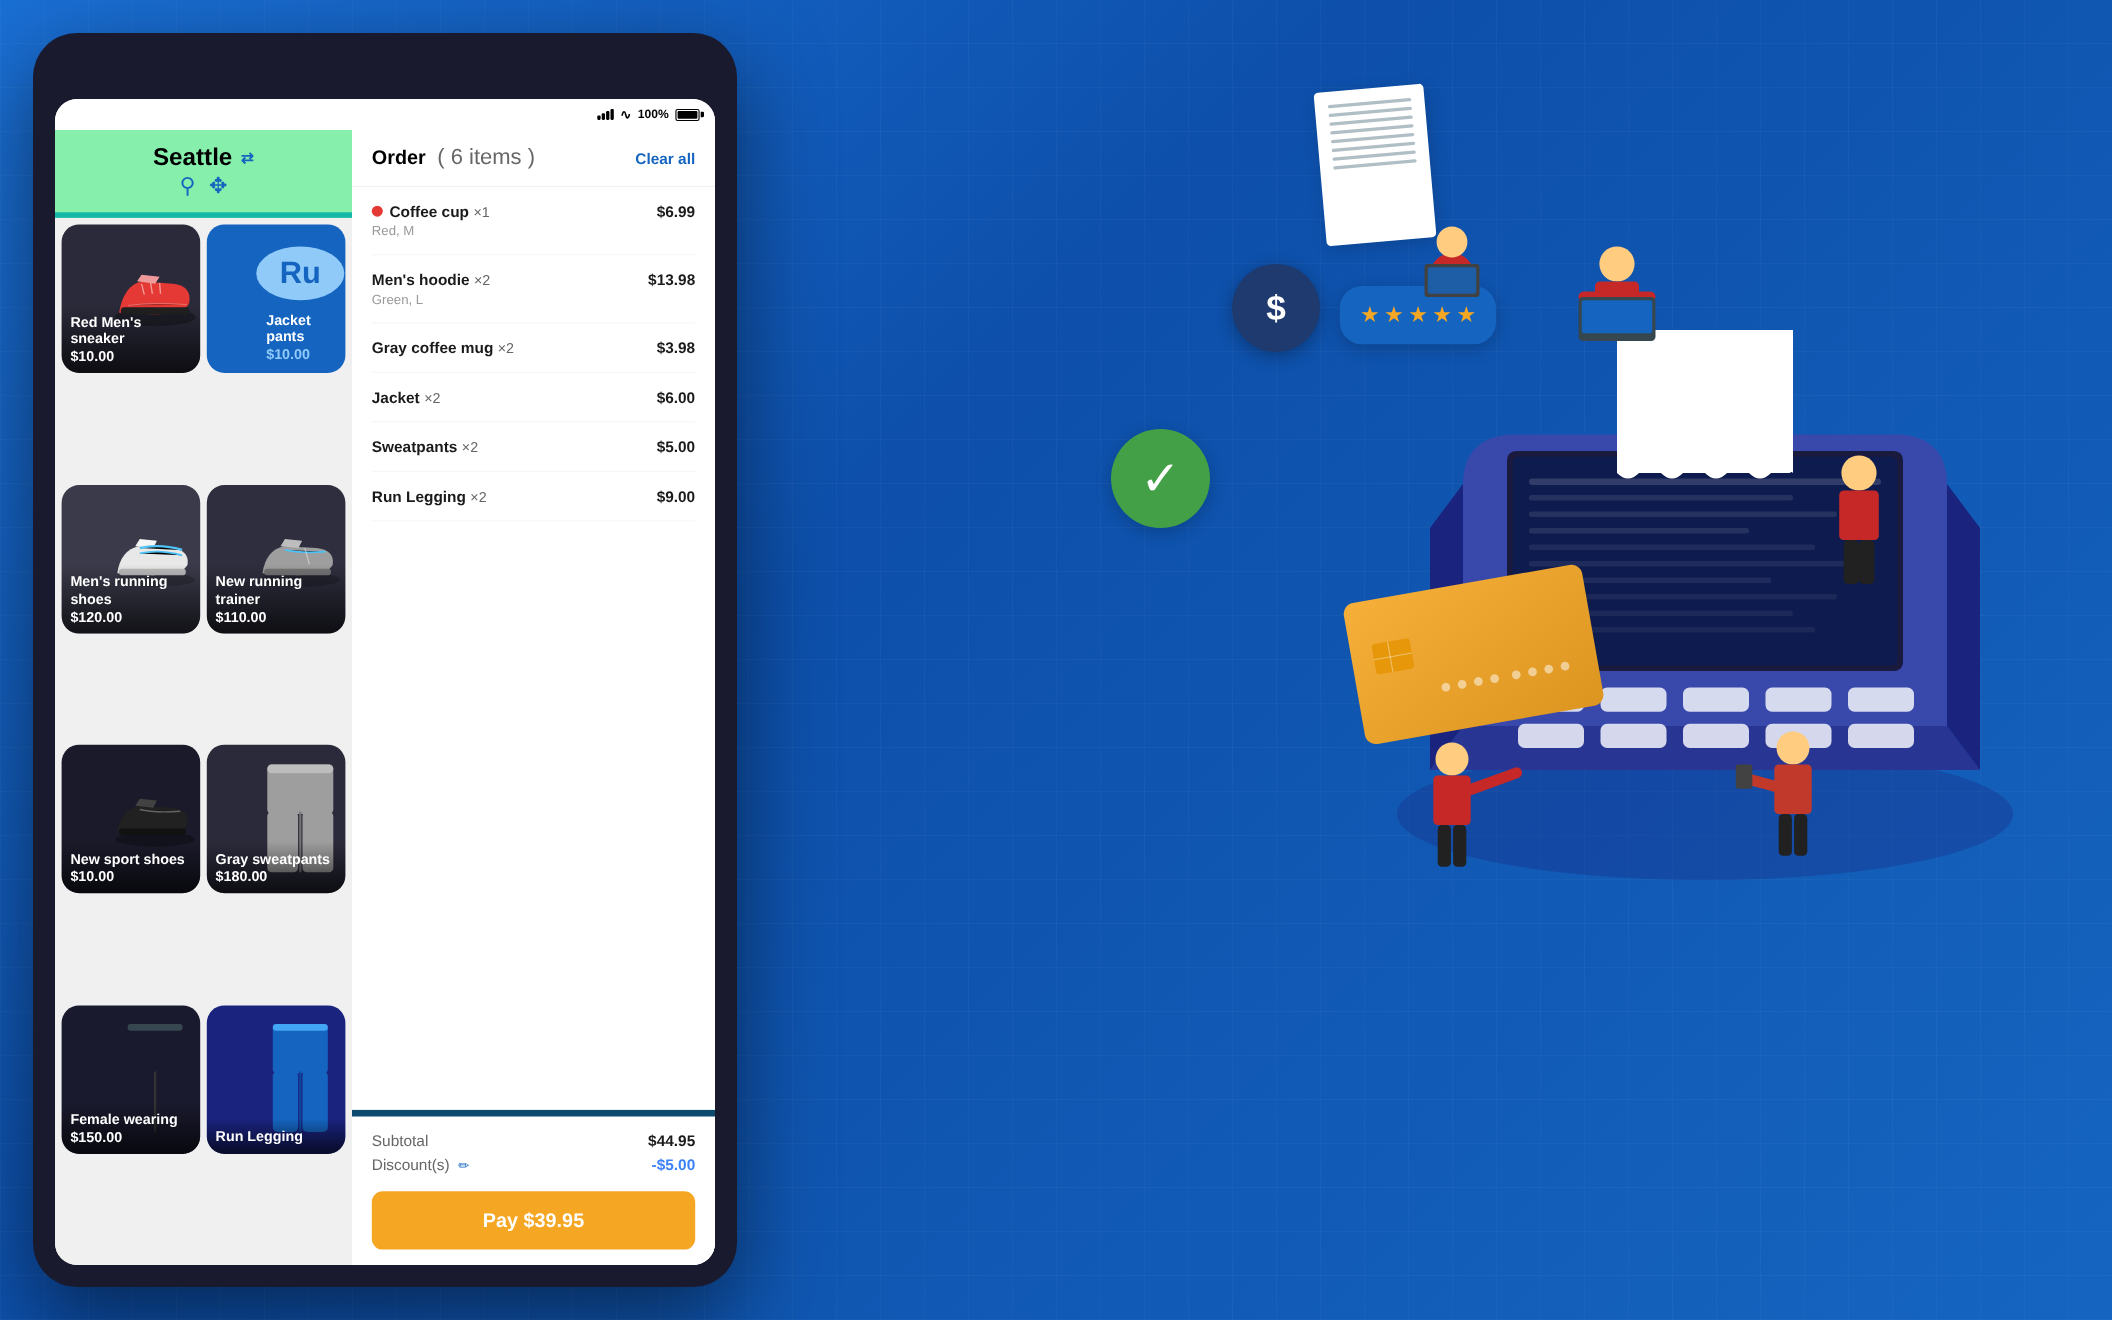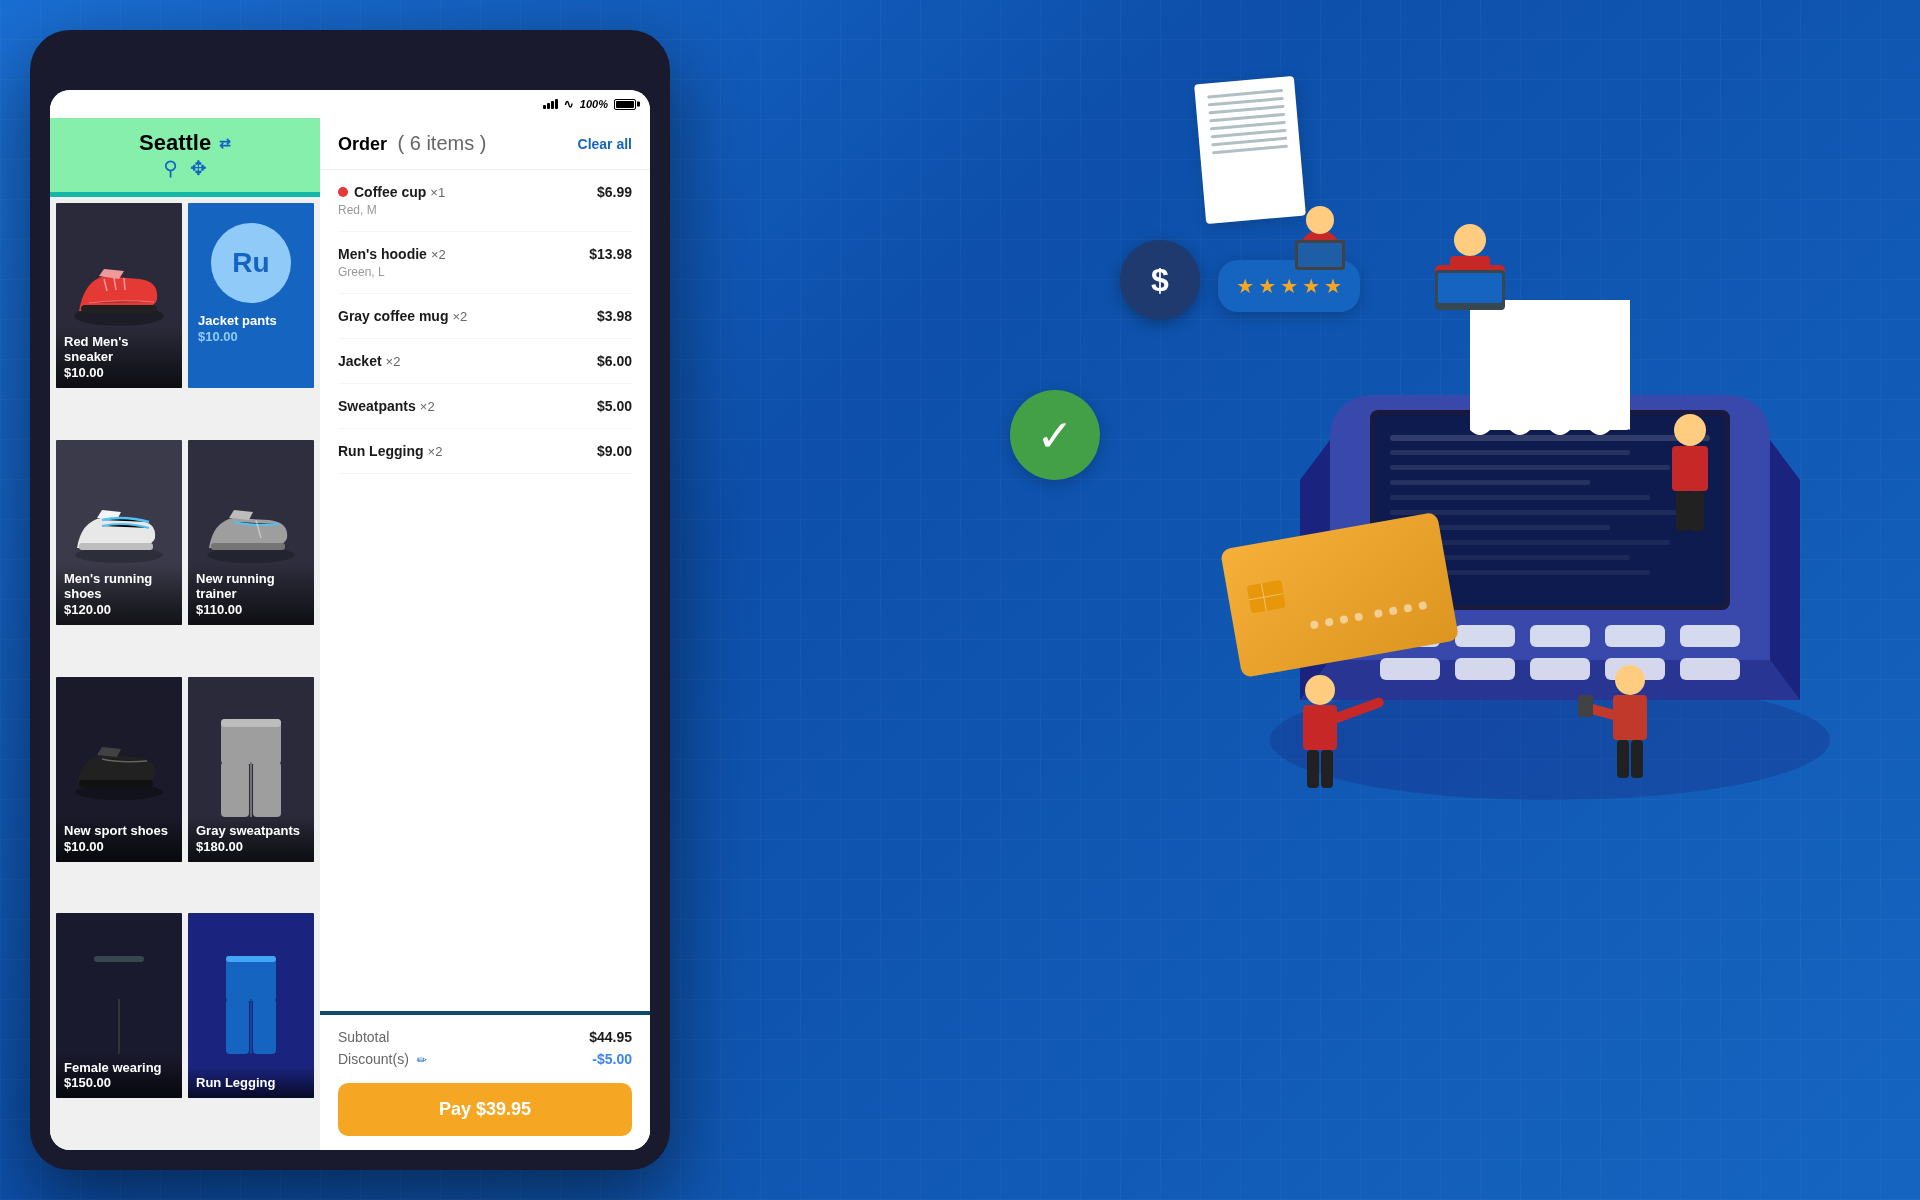--- a/index.html
+++ b/index.html
@@ -153,25 +153,26 @@
       display: grid;
       grid-template-columns: 1fr 1fr;
       gap: 6px;
       padding: 6px;
       overflow-y: auto;
       flex: 1;
     }
 
     .product-card {
       background: #333;
-      border-radius: 1px;
+      border-radius: 16px;
       overflow: hidden;
       position: relative;
-      height: 185px;
+      height: 135px;
       cursor: pointer;
+      padding-left: 44px;
     }
 
     .product-card.selected {
       background: #1565c0;
     }
 
     .product-card-img {
       width: 100%;
       height: 100%;
       display: flex;
@@ -311,21 +312,21 @@
       width: 10px;
       height: 10px;
       background: #e53935;
       border-radius: 50%;
       margin-right: 2px;
     }
 
     .order-footer {
       padding: 14px 18px;
       background: white;
-      border-top: 4px solid #0c4a6e;
+      border-top: 6px solid #0c4a6e;
     }
 
     .footer-row {
       display: flex;
       justify-content: space-between;
       align-items: center;
       margin-bottom: 6px;
     }
 
     .footer-label {
@@ -462,21 +463,21 @@
   <div class="tablet-screen">
 
     <div class="status-bar">
       <div class="signal-bars">
         <span style="height:4px"></span>
         <span style="height:6px"></span>
         <span style="height:8px"></span>
         <span style="height:10px"></span>
       </div>
       <span class="wifi-icon">∿</span>
-      <span style="font-size:11px;font-weight:600;font-style:italic;">100%</span>
+      <span style="font-size:11px;font-weight:600;">100%</span>
       <div class="battery-icon">
         <div class="battery-fill"></div>
       </div>
     </div>
 
     <div class="screen-content">
 
       <div class="product-panel">
         <div class="product-header">
           <div class="location-label">

